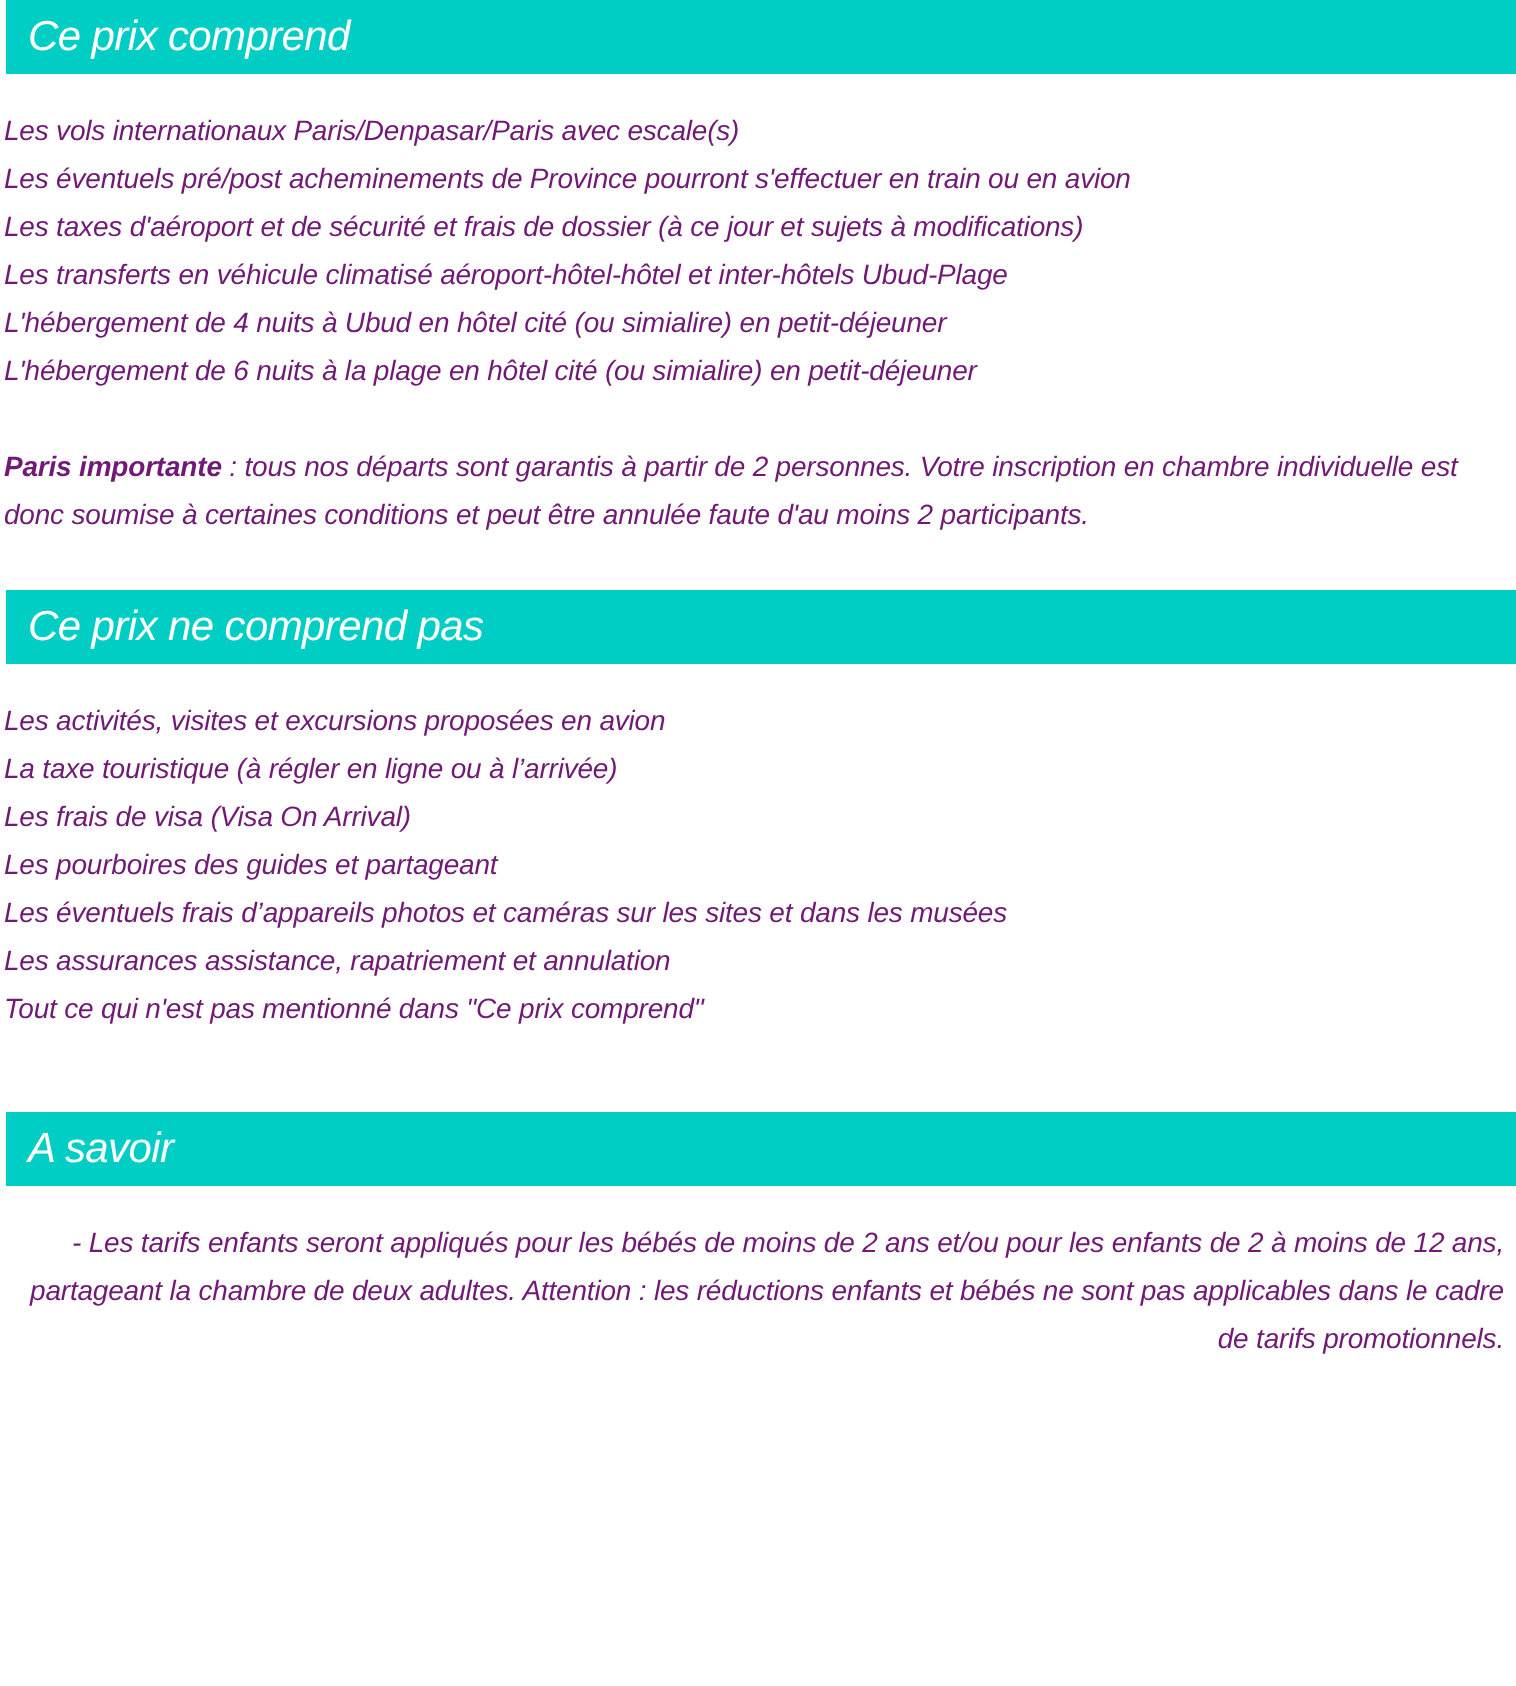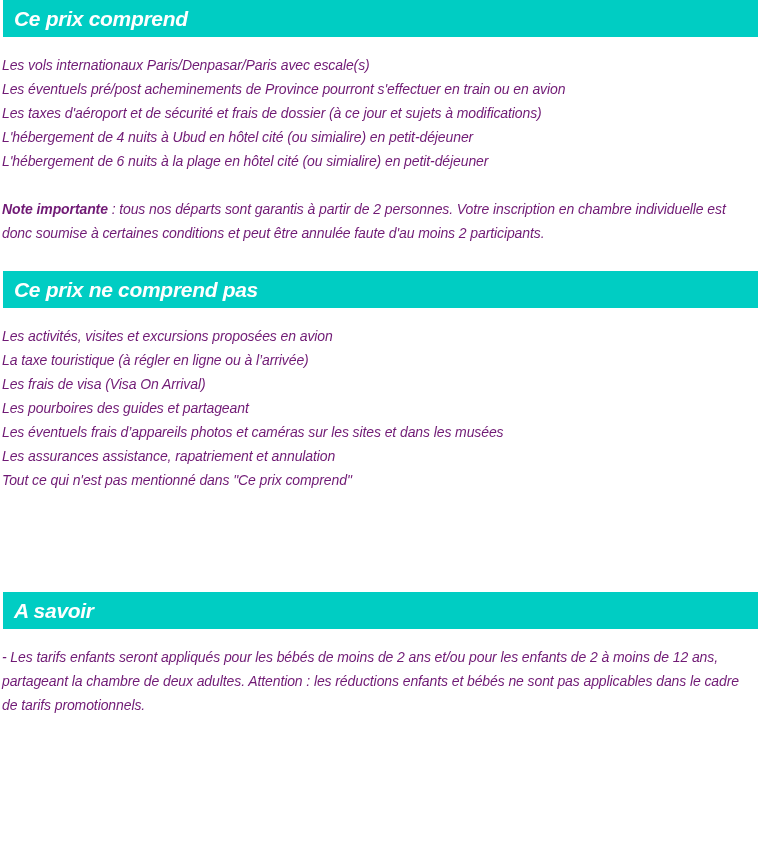--- a/index.html
+++ b/index.html
@@ -19,21 +19,21 @@
     margin-left: 3px;
     background: #00cdc3;
     display: flex;
     align-items: center;
     padding-left: 11px;
   }
   .section-bar h2 {
     margin: 0;
     color: #ffffff;
     font-size: 21px;
-    font-weight: bold;
+    font-weight: normal;
     font-style: italic;
     letter-spacing: -0.3px;
     white-space: nowrap;
   }
   .section-content {
     margin: 16px 6px 0 2px;
     color: #701a75;
     font-style: italic;
     font-size: 14px;
     letter-spacing: -0.1px;
@@ -42,39 +42,40 @@
     margin: 0;
     line-height: 24px;
   }
   .note {
     margin-top: 24px !important;
   }
   .note strong {
     font-weight: bold;
   }
   #section-excludes { margin-top: 26px; }
-  #section-info     { margin-top: 100px; }
+  #section-info     { margin-top: 40px; text-align: right; }
   #page { padding-bottom: 15px; }
 </style>
 </head>
 <body>
 
 <main id="page">
 
   <section id="section-includes">
     <header class="section-bar">
       <h2>Ce prix comprend</h2>
     </header>
     <div class="section-content">
       <p>Les vols internationaux Paris/Denpasar/Paris avec escale(s)</p>
       <p>Les éventuels pré/post acheminements de Province pourront s'effectuer en train ou en avion</p>
       <p>Les taxes d'aéroport et de sécurité et frais de dossier (à ce jour et sujets à modifications)</p>
+      <p>Les transferts en véhicule climatisé aéroport-hôtel-hôtel et inter-hôtels Ubud-Plage</p>
       <p>L'hébergement de 4 nuits à Ubud en hôtel cité (ou simialire) en petit-déjeuner</p>
       <p>L'hébergement de 6 nuits à la plage en hôtel cité (ou simialire) en petit-déjeuner</p>
-      <p class="note"><strong>Note importante</strong><span> : tous nos départs sont garantis à partir de 2 personnes. Votre inscription en chambre individuelle est donc soumise à certaines conditions et peut être annulée faute d'au moins 2 participants.</span></p>
+      <p class="note"><strong>Paris importante</strong><span> : tous nos départs sont garantis à partir de 2 personnes. Votre inscription en chambre individuelle est donc soumise à certaines conditions et peut être annulée faute d'au moins 2 participants.</span></p>
     </div>
   </section>
 
   <section id="section-excludes">
     <header class="section-bar">
       <h2>Ce prix ne comprend pas</h2>
     </header>
     <div class="section-content">
       <p>Les activités, visites et excursions proposées en avion</p>
       <p>La taxe touristique (à régler en ligne ou à l’arrivée)</p>

